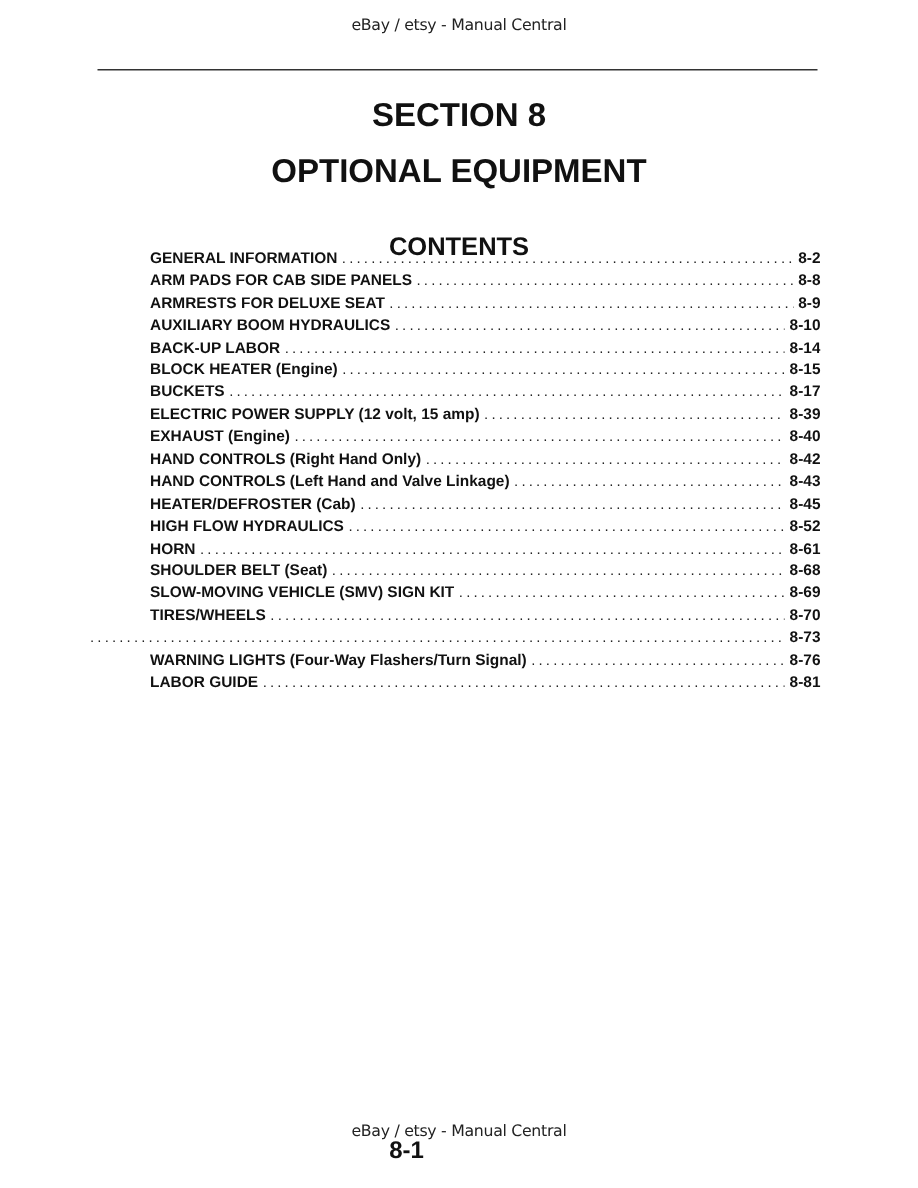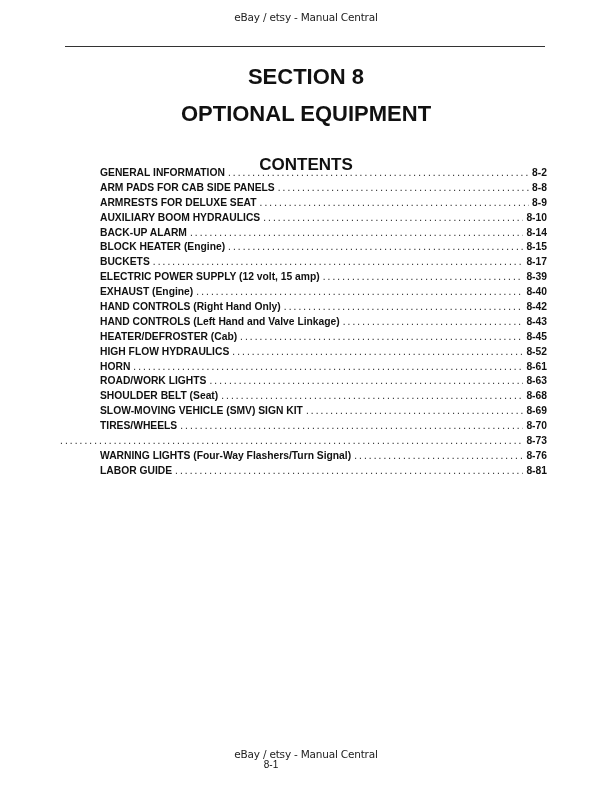--- a/index.html
+++ b/index.html
@@ -116,22 +116,22 @@
       color: #222222;
       letter-spacing: -0.2px;
       line-height: 12px;
     }
     .page-number {
       position: absolute;
       top: 759px;
       left: 0;
       width: 542px;
       text-align: center;
-      font-weight: normal;
-      font-size: 10px;
+      font-weight: bold;
+      font-size: 16px;
       color: #111111;
     }
   </style>
 </head>
 <body>
 
 <div class="page-header">eBay / etsy - Manual Central</div>
 <div class="header-rule"></div>
 
 <div class="section-title">SECTION 8</div>
@@ -153,21 +153,21 @@
       <span class="toc-title">ARMRESTS FOR DELUXE SEAT</span>
       <span class="toc-leader"></span>
       <span class="toc-page">8-9</span>
     </li>
   <li class="toc-row">
       <span class="toc-title">AUXILIARY BOOM HYDRAULICS</span>
       <span class="toc-leader"></span>
       <span class="toc-page">8-10</span>
     </li>
   <li class="toc-row">
-      <span class="toc-title">BACK-UP ALARM</span>
+      <span class="toc-title">BACK-UP LABOR</span>
       <span class="toc-leader"></span>
       <span class="toc-page">8-14</span>
     </li>
   <li class="toc-row">
       <span class="toc-title">BLOCK HEATER (Engine)</span>
       <span class="toc-leader"></span>
       <span class="toc-page">8-15</span>
     </li>
   <li class="toc-row">
       <span class="toc-title">BUCKETS</span>
@@ -201,25 +201,20 @@
     </li>
   <li class="toc-row">
       <span class="toc-title">HIGH FLOW HYDRAULICS</span>
       <span class="toc-leader"></span>
       <span class="toc-page">8-52</span>
     </li>
   <li class="toc-row">
       <span class="toc-title">HORN</span>
       <span class="toc-leader"></span>
       <span class="toc-page">8-61</span>
-    </li>
-  <li class="toc-row">
-      <span class="toc-title">ROAD/WORK LIGHTS</span>
-      <span class="toc-leader"></span>
-      <span class="toc-page">8-63</span>
     </li>
   <li class="toc-row">
       <span class="toc-title">SHOULDER BELT (Seat)</span>
       <span class="toc-leader"></span>
       <span class="toc-page">8-68</span>
     </li>
   <li class="toc-row">
       <span class="toc-title">SLOW-MOVING VEHICLE (SMV) SIGN KIT</span>
       <span class="toc-leader"></span>
       <span class="toc-page">8-69</span>

